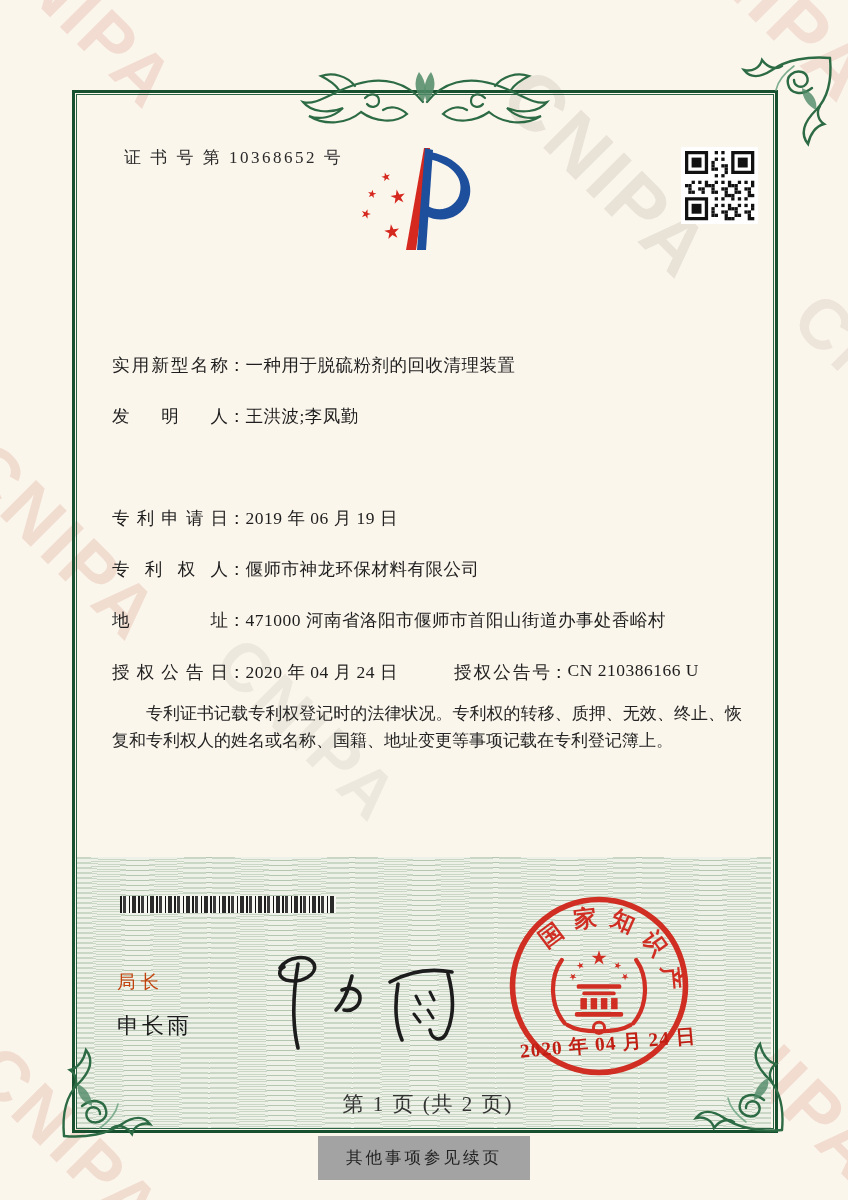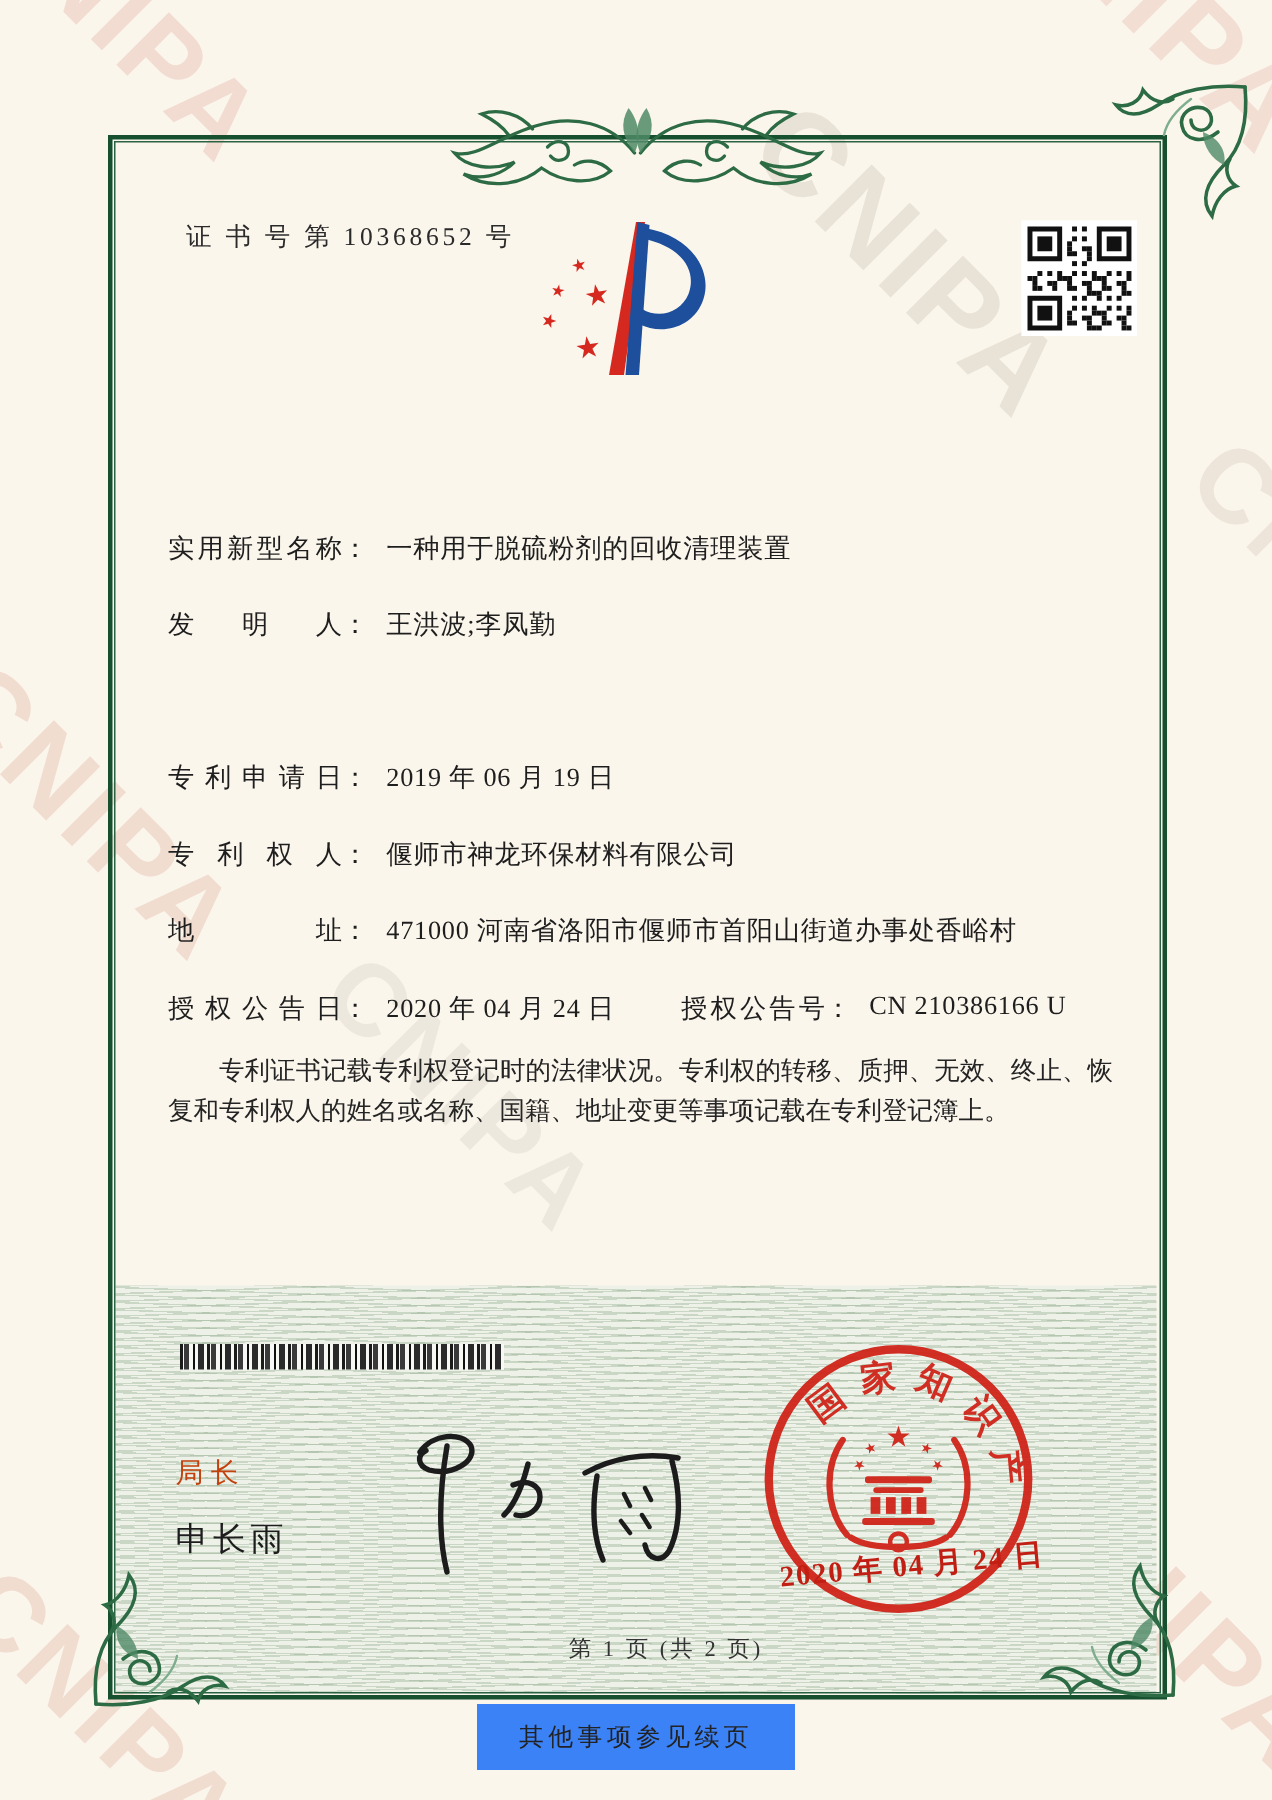--- a/index.html
+++ b/index.html
@@ -33,21 +33,21 @@
   .logo{position:absolute; left:356px; top:142px; z-index:4;}
   .qr{position:absolute; left:681px; top:147px; z-index:4; background:#fff;}
   .title{
     position:absolute; left:0; top:249px; width:848px; text-align:center;
     font-size:44px; font-weight:bold; letter-spacing:11px; text-indent:11px;
     color:#141414; z-index:4;
   }
   .frow{position:absolute; left:112px; width:660px; font-size:17.5px; color:#1e1e1e; z-index:4;}
   .flabel{display:inline-block; width:116px; text-align:justify; text-align-last:justify; vertical-align:top;}
   .fcolon{display:inline-block; vertical-align:top;}
-  .fvalue{display:inline-block; margin-left:12px; vertical-align:top; letter-spacing:.5px;}
+  .fvalue{display:inline-block; margin-left:0; vertical-align:top; letter-spacing:.5px;}
   .grant-group{position:absolute; left:342px; top:0; white-space:nowrap;}
   .grant-group .flabel{width:96px;}
   .body-text{
     position:absolute; left:112px; top:700px; width:630px;
     font-size:17px; line-height:27px; color:#242424; z-index:4; text-align:justify;
   }
   .body-text p{margin:0; text-indent:2em;}
   .barcode{
     position:absolute; left:120px; top:896px; width:216px; height:17px; z-index:4;
     background:repeating-linear-gradient(90deg,
@@ -58,26 +58,26 @@
   .sig-title{position:absolute; left:117px; top:969px; font-size:18.5px; letter-spacing:5px; color:#c2410c; z-index:4;}
   .sig-name{position:absolute; left:117px; top:1011px; font-size:22px; letter-spacing:3px; color:#1d1d1d; z-index:4;}
   .sig-hand{position:absolute; left:248px; top:936px; z-index:5;}
   .seal{position:absolute; left:506px; top:893px; z-index:5; opacity:.95;}
   .seal-date{
     position:absolute; left:518px; top:1030px; width:180px; text-align:center;
     font-size:19.5px; font-weight:bold; color:#c21f14; letter-spacing:1px;
     transform:rotate(-5deg); z-index:6; white-space:nowrap;
   }
   .page-info{
-    position:absolute; left:88px; top:1090px; width:712px; text-align:center;
-    font-size:15px; letter-spacing:2px; color:#333; z-index:4;
+    position:absolute; left:72px; top:1090px; width:712px; text-align:center;
+    font-size:21px; letter-spacing:2px; color:#333; z-index:4;
   }
   .continuation{
     position:absolute; left:50%; transform:translateX(-50%); top:1136px;
-    background:#3b82f6; padding:11px 28px; font-size:16.5px; letter-spacing:3px;
+    background:#a3a3a3; padding:11px 28px; font-size:16.5px; letter-spacing:3px;
     color:#222; z-index:4; white-space:nowrap;
   }
   .ornament{position:absolute; z-index:3;}
 </style>
 </head>
 <body>
 
 <div class="page">
 
   <div class="wm" style="left:-40px; top:-30px; font-size:72px; color:rgba(228,180,165,.38);">CNIPA</div>

